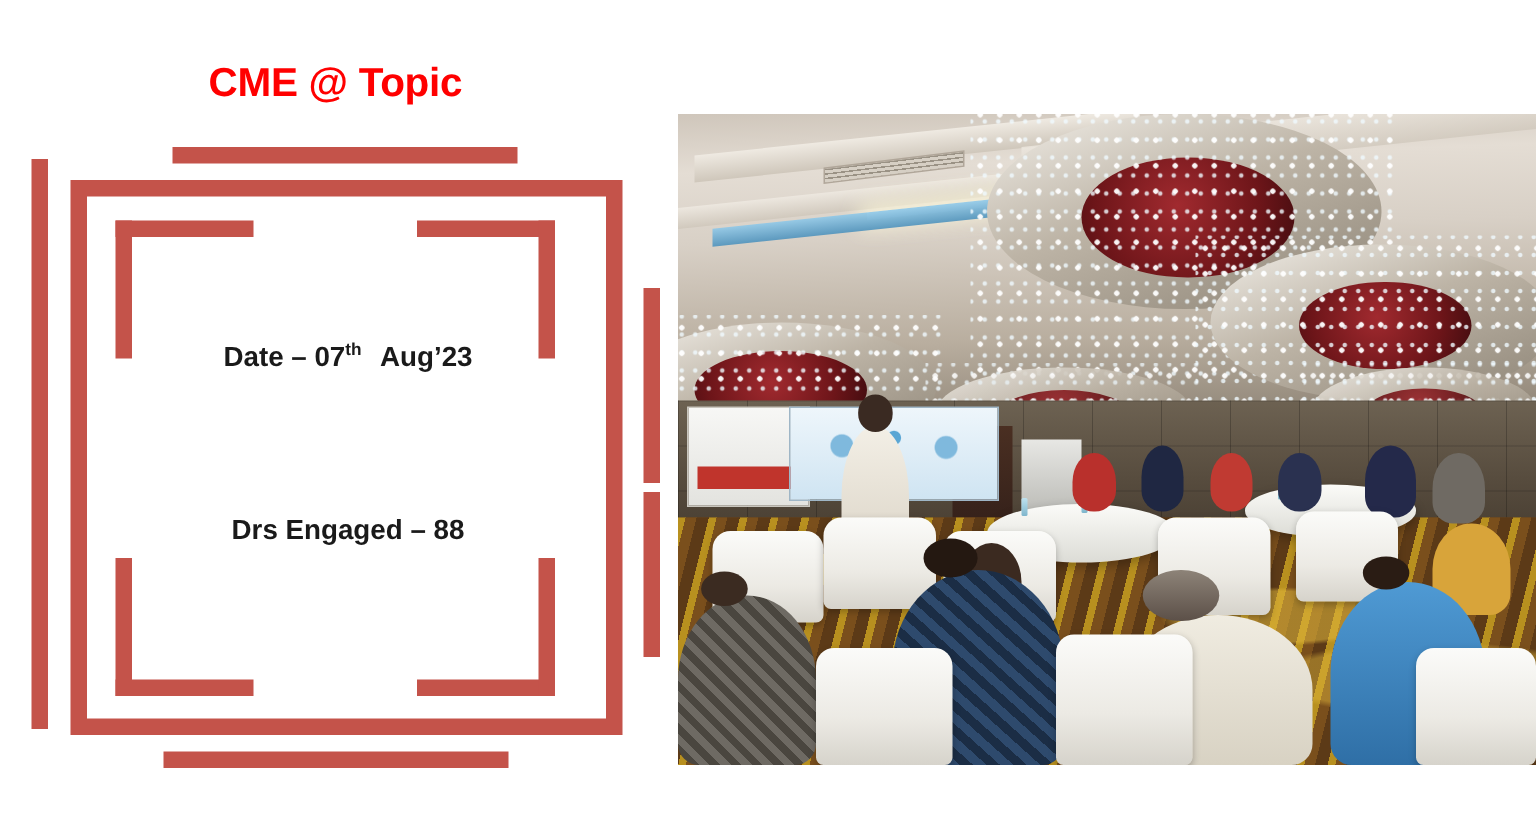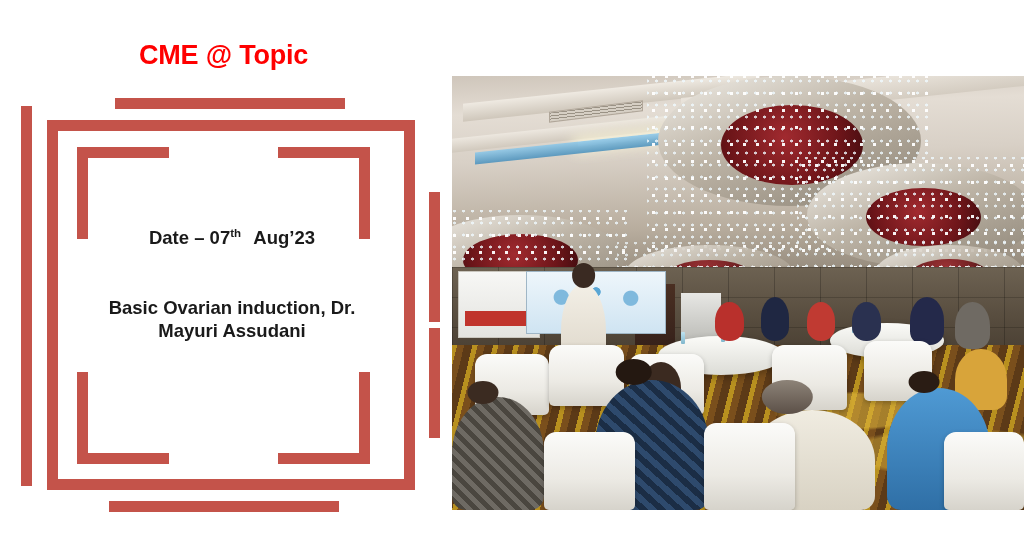--- a/index.html
+++ b/index.html
@@ -296,24 +296,26 @@
   </div>
 
   <div class="info-block" data-interactable="false">
 
     <p class="info-line" data-interactable="false">
       <span data-interactable="false">Date – 07</span><span class="sup" data-interactable="false">th</span><span class="gap-after-sup">&nbsp; </span><span data-interactable="false">Aug’23</span>
     </p>
 
     <p class="info-line" data-interactable="false">
       <br>
-      <span data-interactable="false">Basic Ovarian induction, Dr.</span><br>
-      <span data-interactable="false">Mayuri Assudani</span>
+      <br>
     </p>
 
+    <p class="info-line" data-interactable="false">
+      <span data-interactable="false">Drs Engaged – 88</span>
+    </p>
 
   </div>
 </div>
 
 <div class="photo" data-interactable="false">
   <div class="photo-inner" data-interactable="false">
 
     <div class="ceiling" data-interactable="false">
       <div class="ceiling-panel p1" data-interactable="false"></div>
       <div class="ceiling-panel p2" data-interactable="false"></div>

